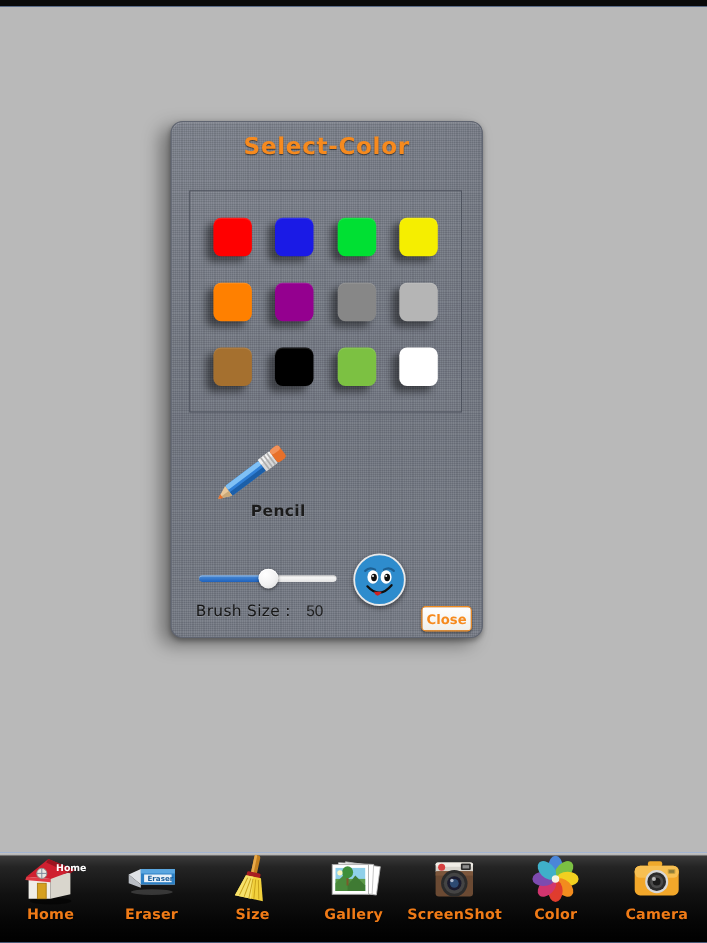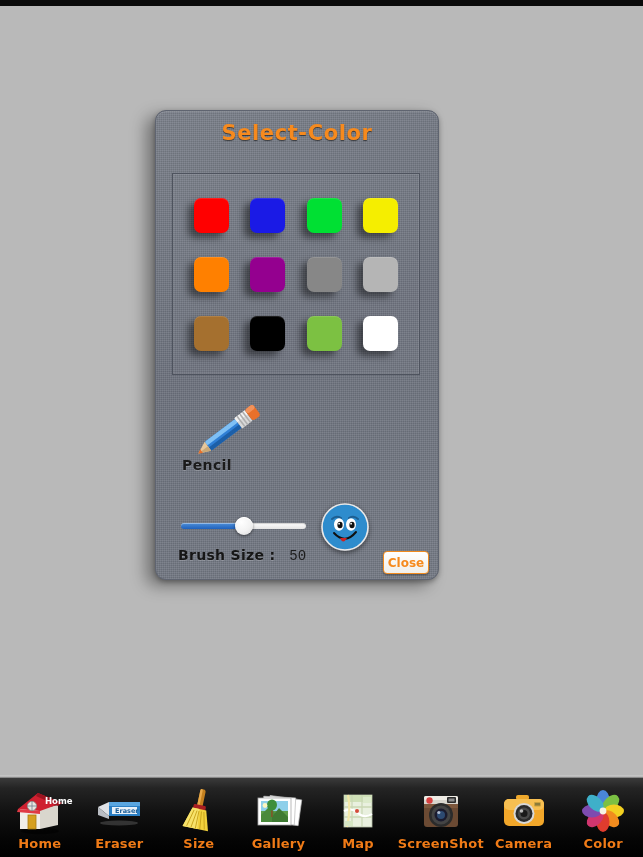--- a/index.html
+++ b/index.html
@@ -78,21 +78,21 @@
     border-radius: 7px;
     box-shadow:
       -6px 5px 7px rgba(0,0,0,.45),
       0 1px 0 rgba(255,255,255,.12) inset;
     cursor: pointer;
   }
 
   
   .tool {
     position: absolute;
-    width: 96px; text-align: left;
+    width: 96px; text-align: right;
     cursor: pointer;
   }
   #tool-pencil { left: 26px; top: 292px; }
   #tool-brush  { left: 150px; top: 292px; }
   .tool-icon {
     height: 52px;
     position: relative;
   }
   .tool-label {
     font-family: "DejaVu Sans", sans-serif;
@@ -128,26 +128,26 @@
     background: radial-gradient(circle at 35% 28%, #ffffff 0%, #f2f2f2 55%, #d8d8d8 100%);
     box-shadow: 0 1px 3px rgba(0,0,0,.5), inset 0 1px 0 #fff;
   }
 
   #brush-size-row {
     position: absolute; left: 22px; top: 436px;
     display: flex; align-items: baseline; gap: 14px;
   }
   #brush-size-label {
     font-family: "DejaVu Sans", sans-serif;
-    font-size: 14px; font-weight: bold; color: #161616;
+    font-size: 14px; font-weight: normal; color: #161616;
     letter-spacing: .3px;
     text-shadow: 0 1px 0 rgba(255,255,255,.16);
   }
   #brush-size-value {
-    font-family: Liberation Mono, monospace;
+    font-family: Liberation Sans, sans-serif;
     font-size: 14px; color: #1d1d1d;
   }
 
   
   #smiley-button {
     position: absolute; left: 165px; top: 392px;
     width: 48px; height: 48px; border-radius: 50%;
     cursor: pointer;
     box-shadow: 0 2px 5px rgba(0,0,0,.45);
   }
@@ -177,21 +177,21 @@
       linear-gradient(180deg,
         #c9c9c9 0%, #b4b4b4 2.5%,
         #3a3a3a 4%, #242424 16%,
         #111111 46%, #050505 78%, #000000 100%);
     display: flex;
   }
   .tb-item {
     flex: 1 1 0;
     display: flex; flex-direction: column;
     align-items: center; justify-content: flex-end;
-    padding-bottom: 6px;
+    padding-bottom: 18px;
     cursor: pointer;
   }
   .tb-icon {
     width: 52px; height: 48px;
     position: relative;
     margin-bottom: 1px;
   }
   .tb-label {
     font-family: "DejaVu Sans", sans-serif;
     font-size: 13px; font-weight: bold;
@@ -365,73 +365,39 @@
           <polygon points="9,28 17,20 25,28 25,35 9,35" fill="#4a8a3c"></polygon>
           <polygon points="20,30 27,21 36,30 36,35 20,35" fill="#3f7a33"></polygon>
           <rect x="19" y="18" width="1.8" height="12" fill="#7a5a2a"></rect>
           <ellipse cx="20" cy="18" rx="5" ry="5.5" fill="#3e8f3a"></ellipse>
           <circle cx="13" cy="18.5" r="2.4" fill="#fdf6c0"></circle>
         </svg>
       </div>
       <div class="tb-label">Gallery</div>
     </div>
 
-    <div class="tb-item">
-      <div class="tb-icon">
-        <svg width="52" height="48" viewBox="0 0 52 48">
-          <rect x="12" y="8" width="28" height="32" fill="#e9f0df" stroke="#b4bda8" stroke-width=".8"></rect>
-          <rect x="12" y="8" width="28" height="7" fill="#cfe0b8"></rect>
-          <path d="M12 20 h28 M12 30 h28" stroke="#c9d6b4" stroke-width="1.4"></path>
-          <path d="M20 8 v32 M30 8 v32" stroke="#c9d6b4" stroke-width="1.2"></path>
-          <path d="M12 24 q8 -4 14 2 q6 6 14 1" stroke="#ffffff" stroke-width="2" fill="none"></path>
-          <path d="M16 8 q3 14 -1 32" stroke="#f3e7a8" stroke-width="2.2" fill="none"></path>
-          <circle cx="25" cy="24" r="2" fill="#d44a3a"></circle>
-          <rect x="13" y="34" width="8" height="5" fill="#d6e6c4"></rect>
-          <rect x="31" y="10" width="8" height="6" fill="#dceacb"></rect>
-        </svg>
-      </div>
-      <div class="tb-label">Map</div>
-    </div>
 
     <div class="tb-item">
       <div class="tb-icon">
         <svg width="52" height="48" viewBox="0 0 52 48">
           <rect x="9" y="9" width="34" height="10" rx="2" fill="#d8d5cd"></rect>
           <rect x="9" y="9" width="34" height="4" rx="2" fill="#f0ede6"></rect>
           <rect x="9" y="17" width="34" height="23" rx="3" fill="#6b4a33"></rect>
           <rect x="9" y="17" width="34" height="4" fill="#7d573c"></rect>
           <rect x="32" y="10" width="9" height="6" rx="1" fill="#2a2a2a"></rect>
           <rect x="33.5" y="11.5" width="6" height="3" fill="#8c8c8c"></rect>
           <circle cx="14.5" cy="13.5" r="3.2" fill="#d84040"></circle>
           <circle cx="26" cy="28" r="12" fill="#2b2b2b"></circle>
           <circle cx="26" cy="28" r="9.5" fill="#444444"></circle>
           <circle cx="26" cy="28" r="6.5" fill="#1b1b2e"></circle>
           <circle cx="26" cy="28" r="4" fill="#2d4a72"></circle>
           <circle cx="23.8" cy="25.5" r="1.6" fill="#cfd8e8" opacity=".8"></circle>
         </svg>
       </div>
       <div class="tb-label">ScreenShot</div>
-    </div>
-
-    <div class="tb-item">
-      <div class="tb-icon">
-        <svg width="52" height="48" viewBox="0 0 52 48">
-          <rect x="18" y="8" width="13" height="5" rx="2" fill="#efa92c"></rect>
-          <rect x="6" y="12" width="40" height="27" rx="5" fill="#f2a72a"></rect>
-          <rect x="6" y="12" width="40" height="11" rx="5" fill="#f7bf52"></rect>
-          <rect x="36" y="15" width="7" height="4.5" rx="1" fill="#caa23f"></rect>
-          <rect x="37" y="16" width="5" height="2.5" fill="#8c7b3a"></rect>
-          <circle cx="26" cy="26.5" r="10.5" fill="#d8d8d8"></circle>
-          <circle cx="26" cy="26.5" r="8.5" fill="#2b2b2b"></circle>
-          <circle cx="26" cy="26.5" r="6" fill="#4a4a4a"></circle>
-          <circle cx="26" cy="26.5" r="3.5" fill="#1a1a1a"></circle>
-          <circle cx="23.5" cy="24" r="1.8" fill="#e8e8e8" opacity=".75"></circle>
-        </svg>
-      </div>
-      <div class="tb-label">Camera</div>
     </div>
 
     <div class="tb-item">
       <div class="tb-icon">
         <svg width="52" height="48" viewBox="0 0 52 48">
           <g transform="translate(26,24)">
             <g>
               <ellipse cx="0" cy="-11" rx="6.5" ry="10" fill="#4a86d8" transform="rotate(0)"></ellipse>
               <ellipse cx="0" cy="-11" rx="6.5" ry="10" fill="#7bc043" transform="rotate(45)"></ellipse>
               <ellipse cx="0" cy="-11" rx="6.5" ry="10" fill="#f2d020" transform="rotate(90)"></ellipse>
@@ -441,14 +407,32 @@
               <ellipse cx="0" cy="-11" rx="6.5" ry="10" fill="#7d4bb0" transform="rotate(270)"></ellipse>
               <ellipse cx="0" cy="-11" rx="6.5" ry="10" fill="#3fb0c9" transform="rotate(315)"></ellipse>
             </g>
             <circle cx="0" cy="0" r="3.4" fill="#f7f3e4"></circle>
           </g>
         </svg>
       </div>
       <div class="tb-label">Color</div>
     </div>
 
+    <div class="tb-item">
+      <div class="tb-icon">
+        <svg width="52" height="48" viewBox="0 0 52 48">
+          <rect x="18" y="8" width="13" height="5" rx="2" fill="#efa92c"></rect>
+          <rect x="6" y="12" width="40" height="27" rx="5" fill="#f2a72a"></rect>
+          <rect x="6" y="12" width="40" height="11" rx="5" fill="#f7bf52"></rect>
+          <rect x="36" y="15" width="7" height="4.5" rx="1" fill="#caa23f"></rect>
+          <rect x="37" y="16" width="5" height="2.5" fill="#8c7b3a"></rect>
+          <circle cx="26" cy="26.5" r="10.5" fill="#d8d8d8"></circle>
+          <circle cx="26" cy="26.5" r="8.5" fill="#2b2b2b"></circle>
+          <circle cx="26" cy="26.5" r="6" fill="#4a4a4a"></circle>
+          <circle cx="26" cy="26.5" r="3.5" fill="#1a1a1a"></circle>
+          <circle cx="23.5" cy="24" r="1.8" fill="#e8e8e8" opacity=".75"></circle>
+        </svg>
+      </div>
+      <div class="tb-label">Camera</div>
+    </div>
+
   </div>
 </div>
 
 </body></html>

